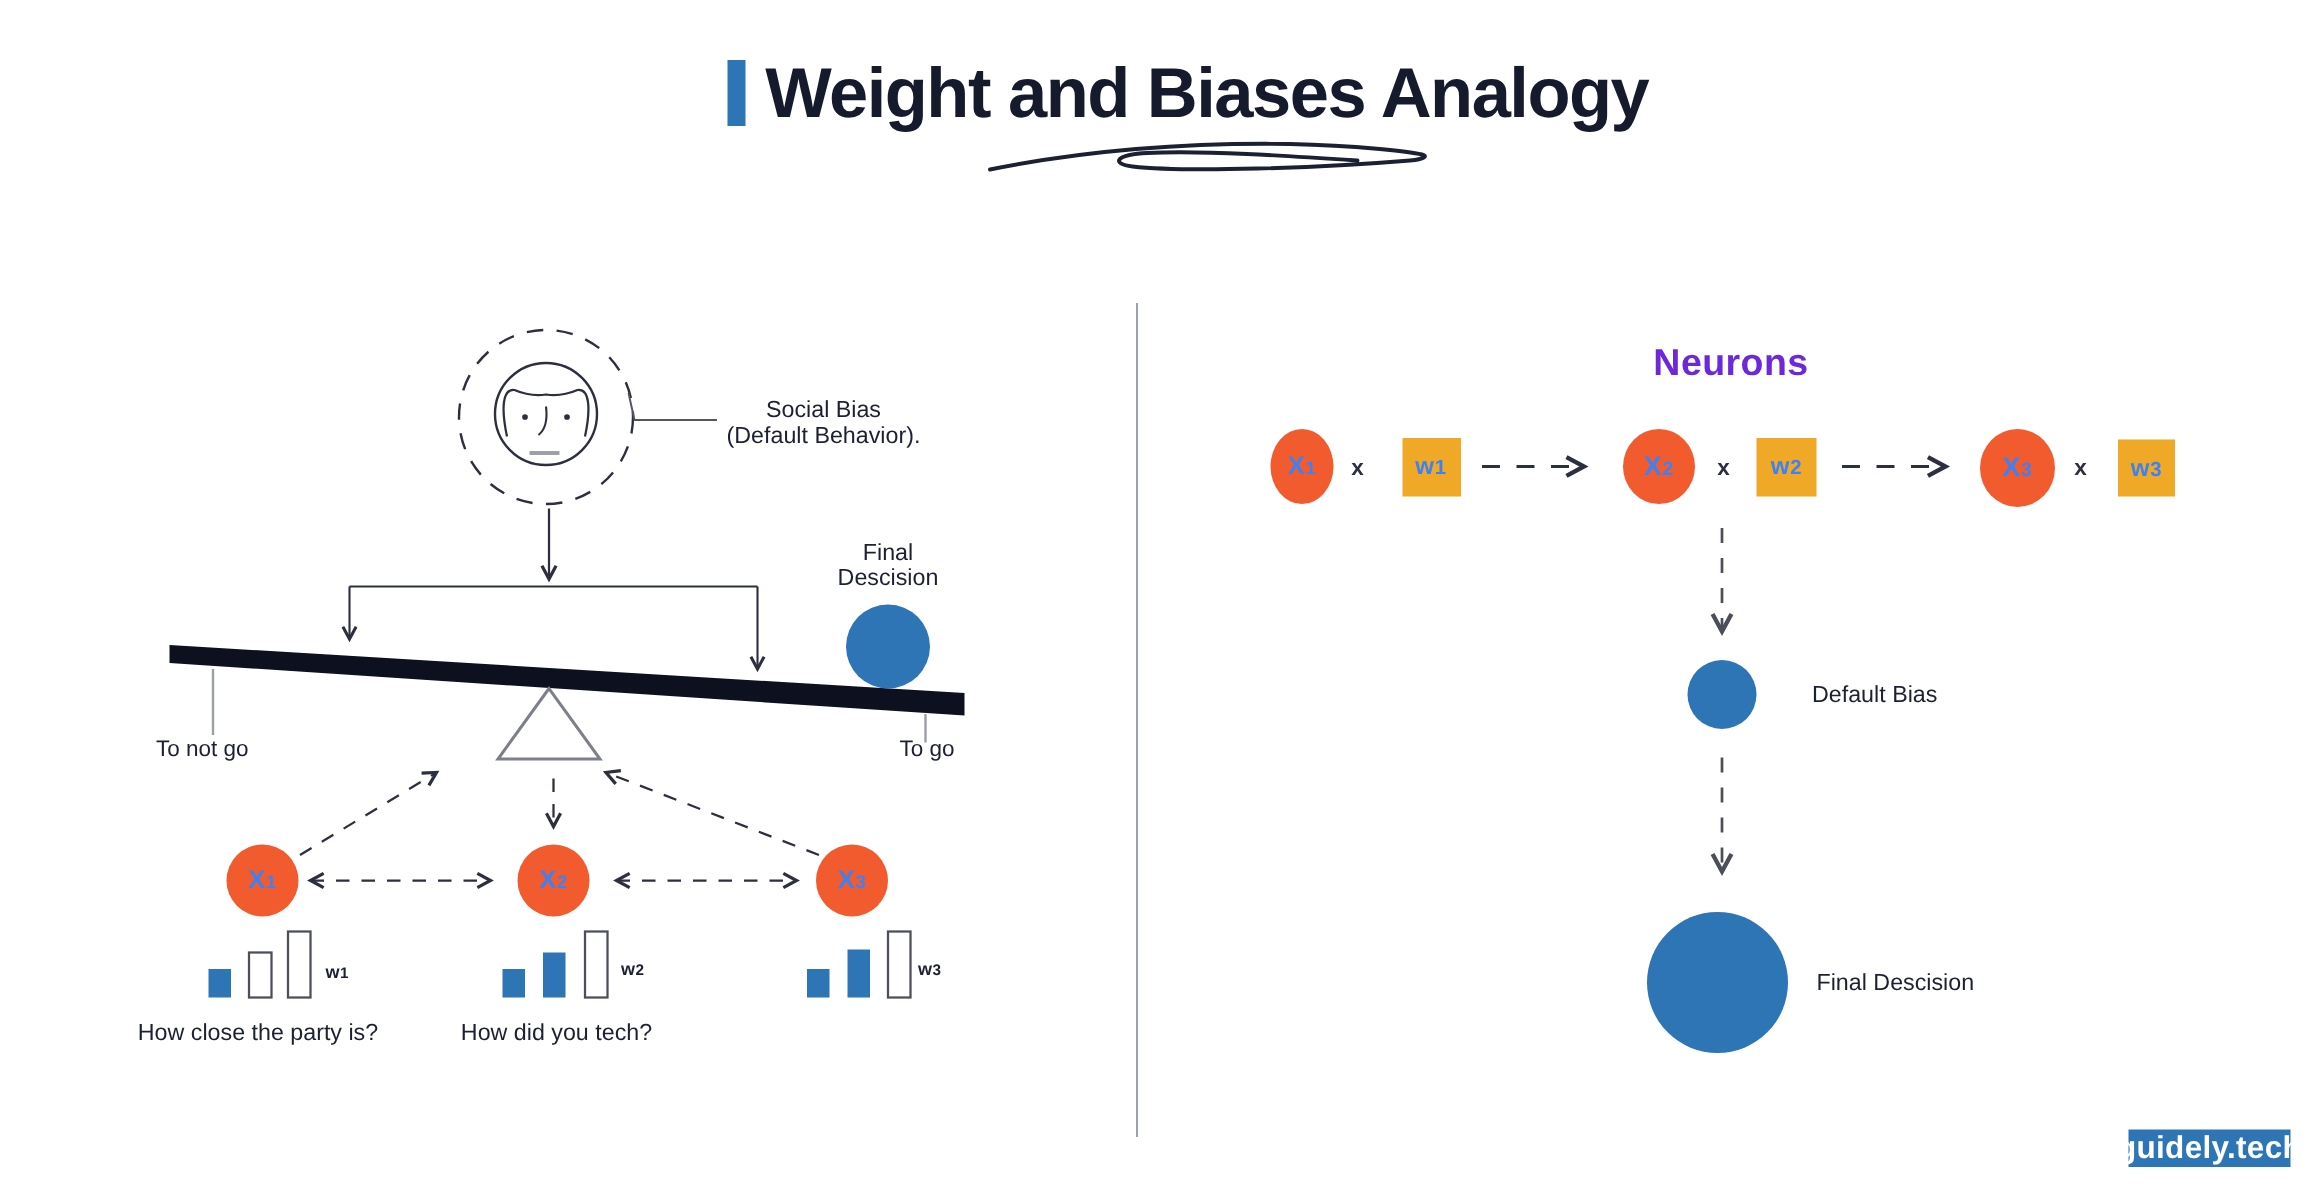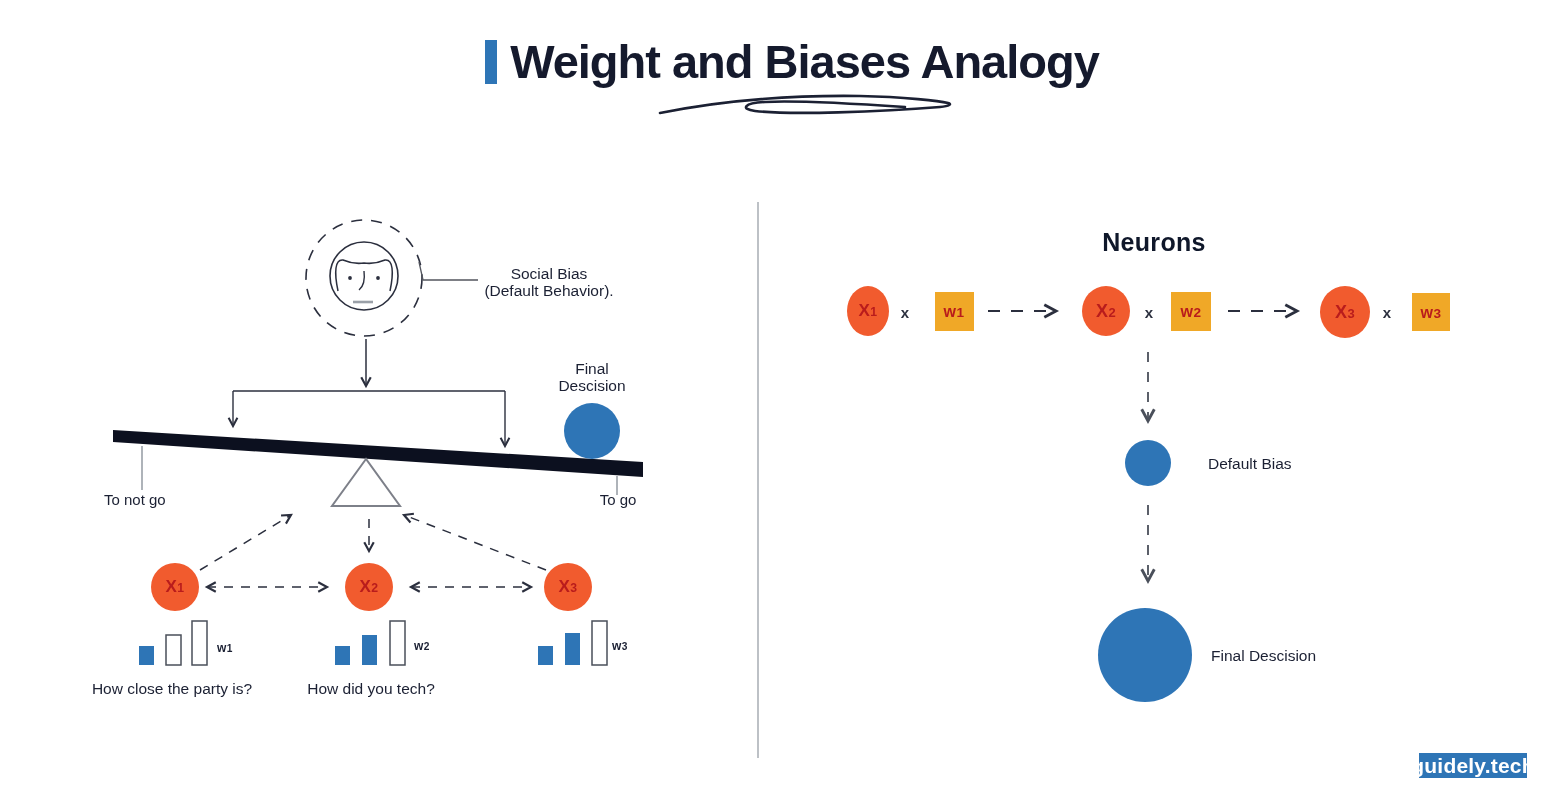--- a/index.html
+++ b/index.html
@@ -10,28 +10,28 @@
   svg.layer{position:absolute;left:0;top:0;pointer-events:none;}
 
   
   .title-wrap{position:absolute;left:0;right:0;top:34px;display:flex;justify-content:center;align-items:center;gap:13px;padding-left:36px;}
   .title-bar{width:12px;height:44px;background:#2e75b6;}
   .title-text{margin:0;font-size:47px;font-weight:bold;letter-spacing:-1px;color:#151a2d;}
 
   .lbl{position:absolute;font-size:15.5px;line-height:17px;color:#1b2033;}
   .center{text-align:center;}
 
-  .node-label{position:absolute;transform:translate(-50%,-50%);color:#b91c1c;font-weight:bold;font-size:17px;letter-spacing:.5px;white-space:nowrap;}
+  .node-label{position:absolute;transform:translate(-50%,-50%);color:#3b82f6;font-weight:bold;font-size:17px;letter-spacing:.5px;white-space:nowrap;}
   .sub{font-size:.72em;}
   .wsub{font-size:.85em;}
 
   .mul{position:absolute;transform:translate(-50%,-50%);font-size:15px;font-weight:bold;color:#2b2f3e;}
   .wmini{position:absolute;font-size:12px;font-weight:bold;color:#1b2033;letter-spacing:.3px;}
 
-  .neurons-heading{position:absolute;left:1054px;top:228px;width:200px;text-align:center;font-size:25px;font-weight:bold;color:#0f172a;letter-spacing:.3px;}
+  .neurons-heading{position:absolute;left:1054px;top:228px;width:200px;text-align:center;font-size:25px;font-weight:bold;color:#6d28d9;letter-spacing:.3px;}
 
   .to-label{position:absolute;font-size:15px;color:#1b2033;}
 
   .logo-box{position:absolute;left:1419px;top:753px;width:108px;height:25px;background:#2e75b6;
     color:#fff;font-weight:bold;font-size:21px;display:flex;align-items:center;justify-content:center;letter-spacing:.2px;}
 </style>
 </head>
 <body>
 
 <div class="canvas">

